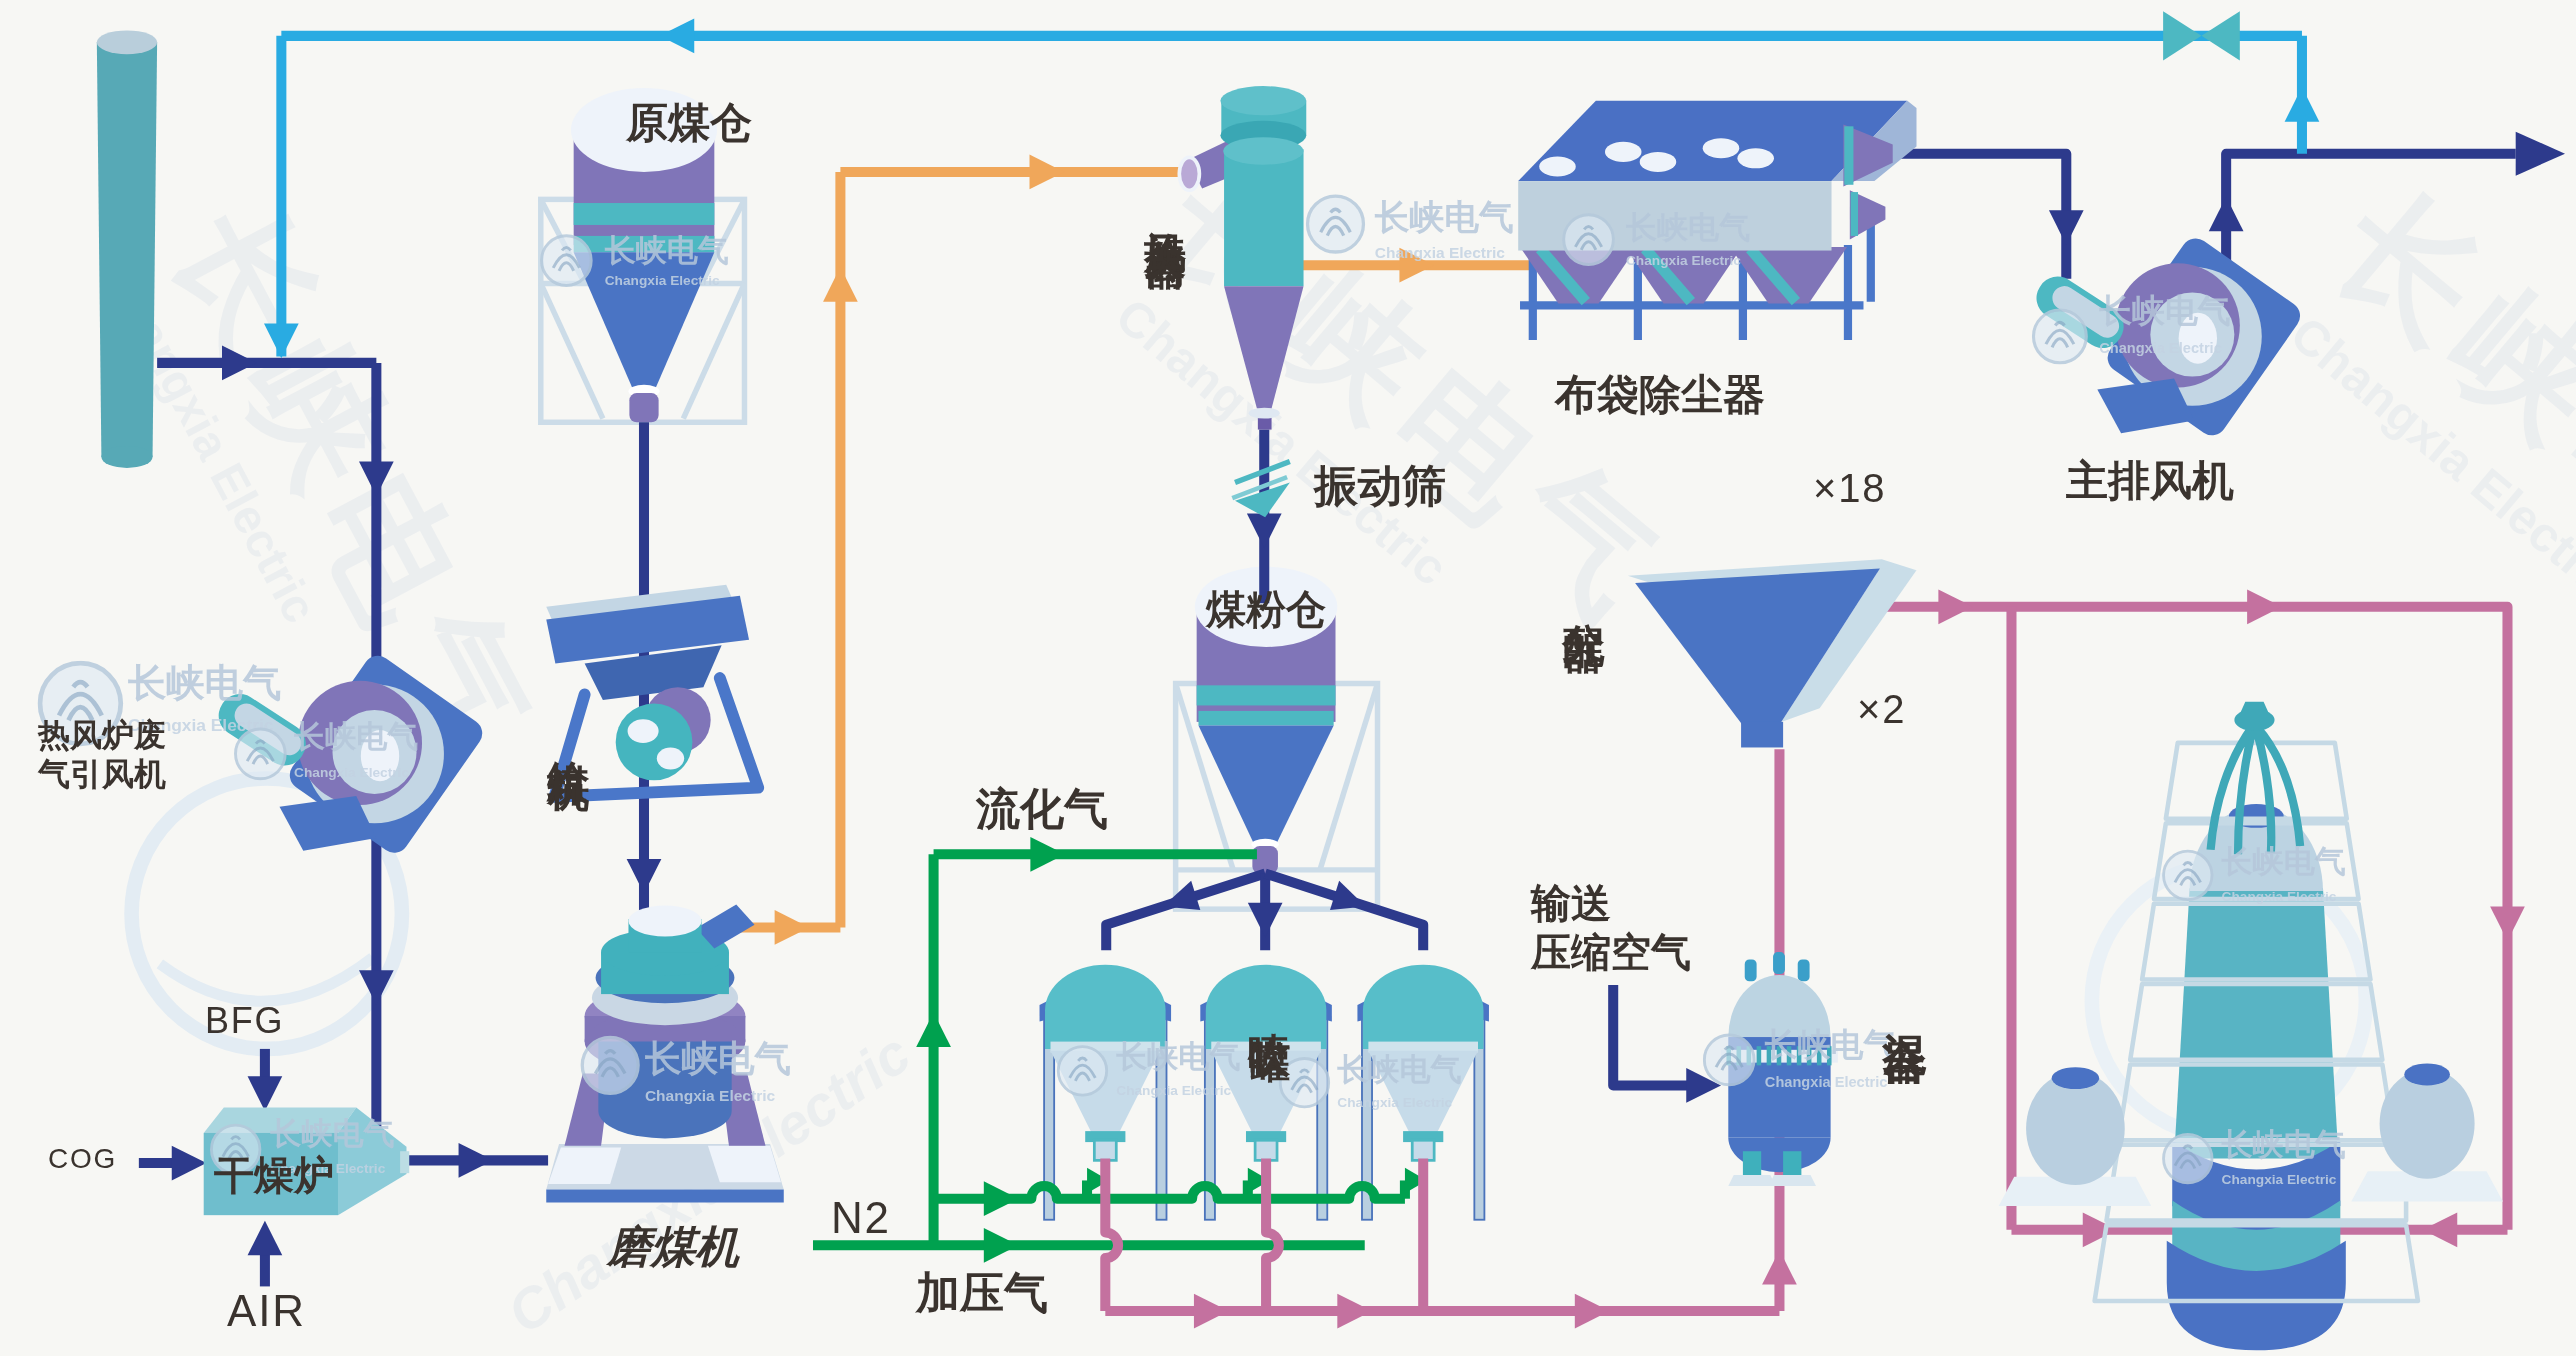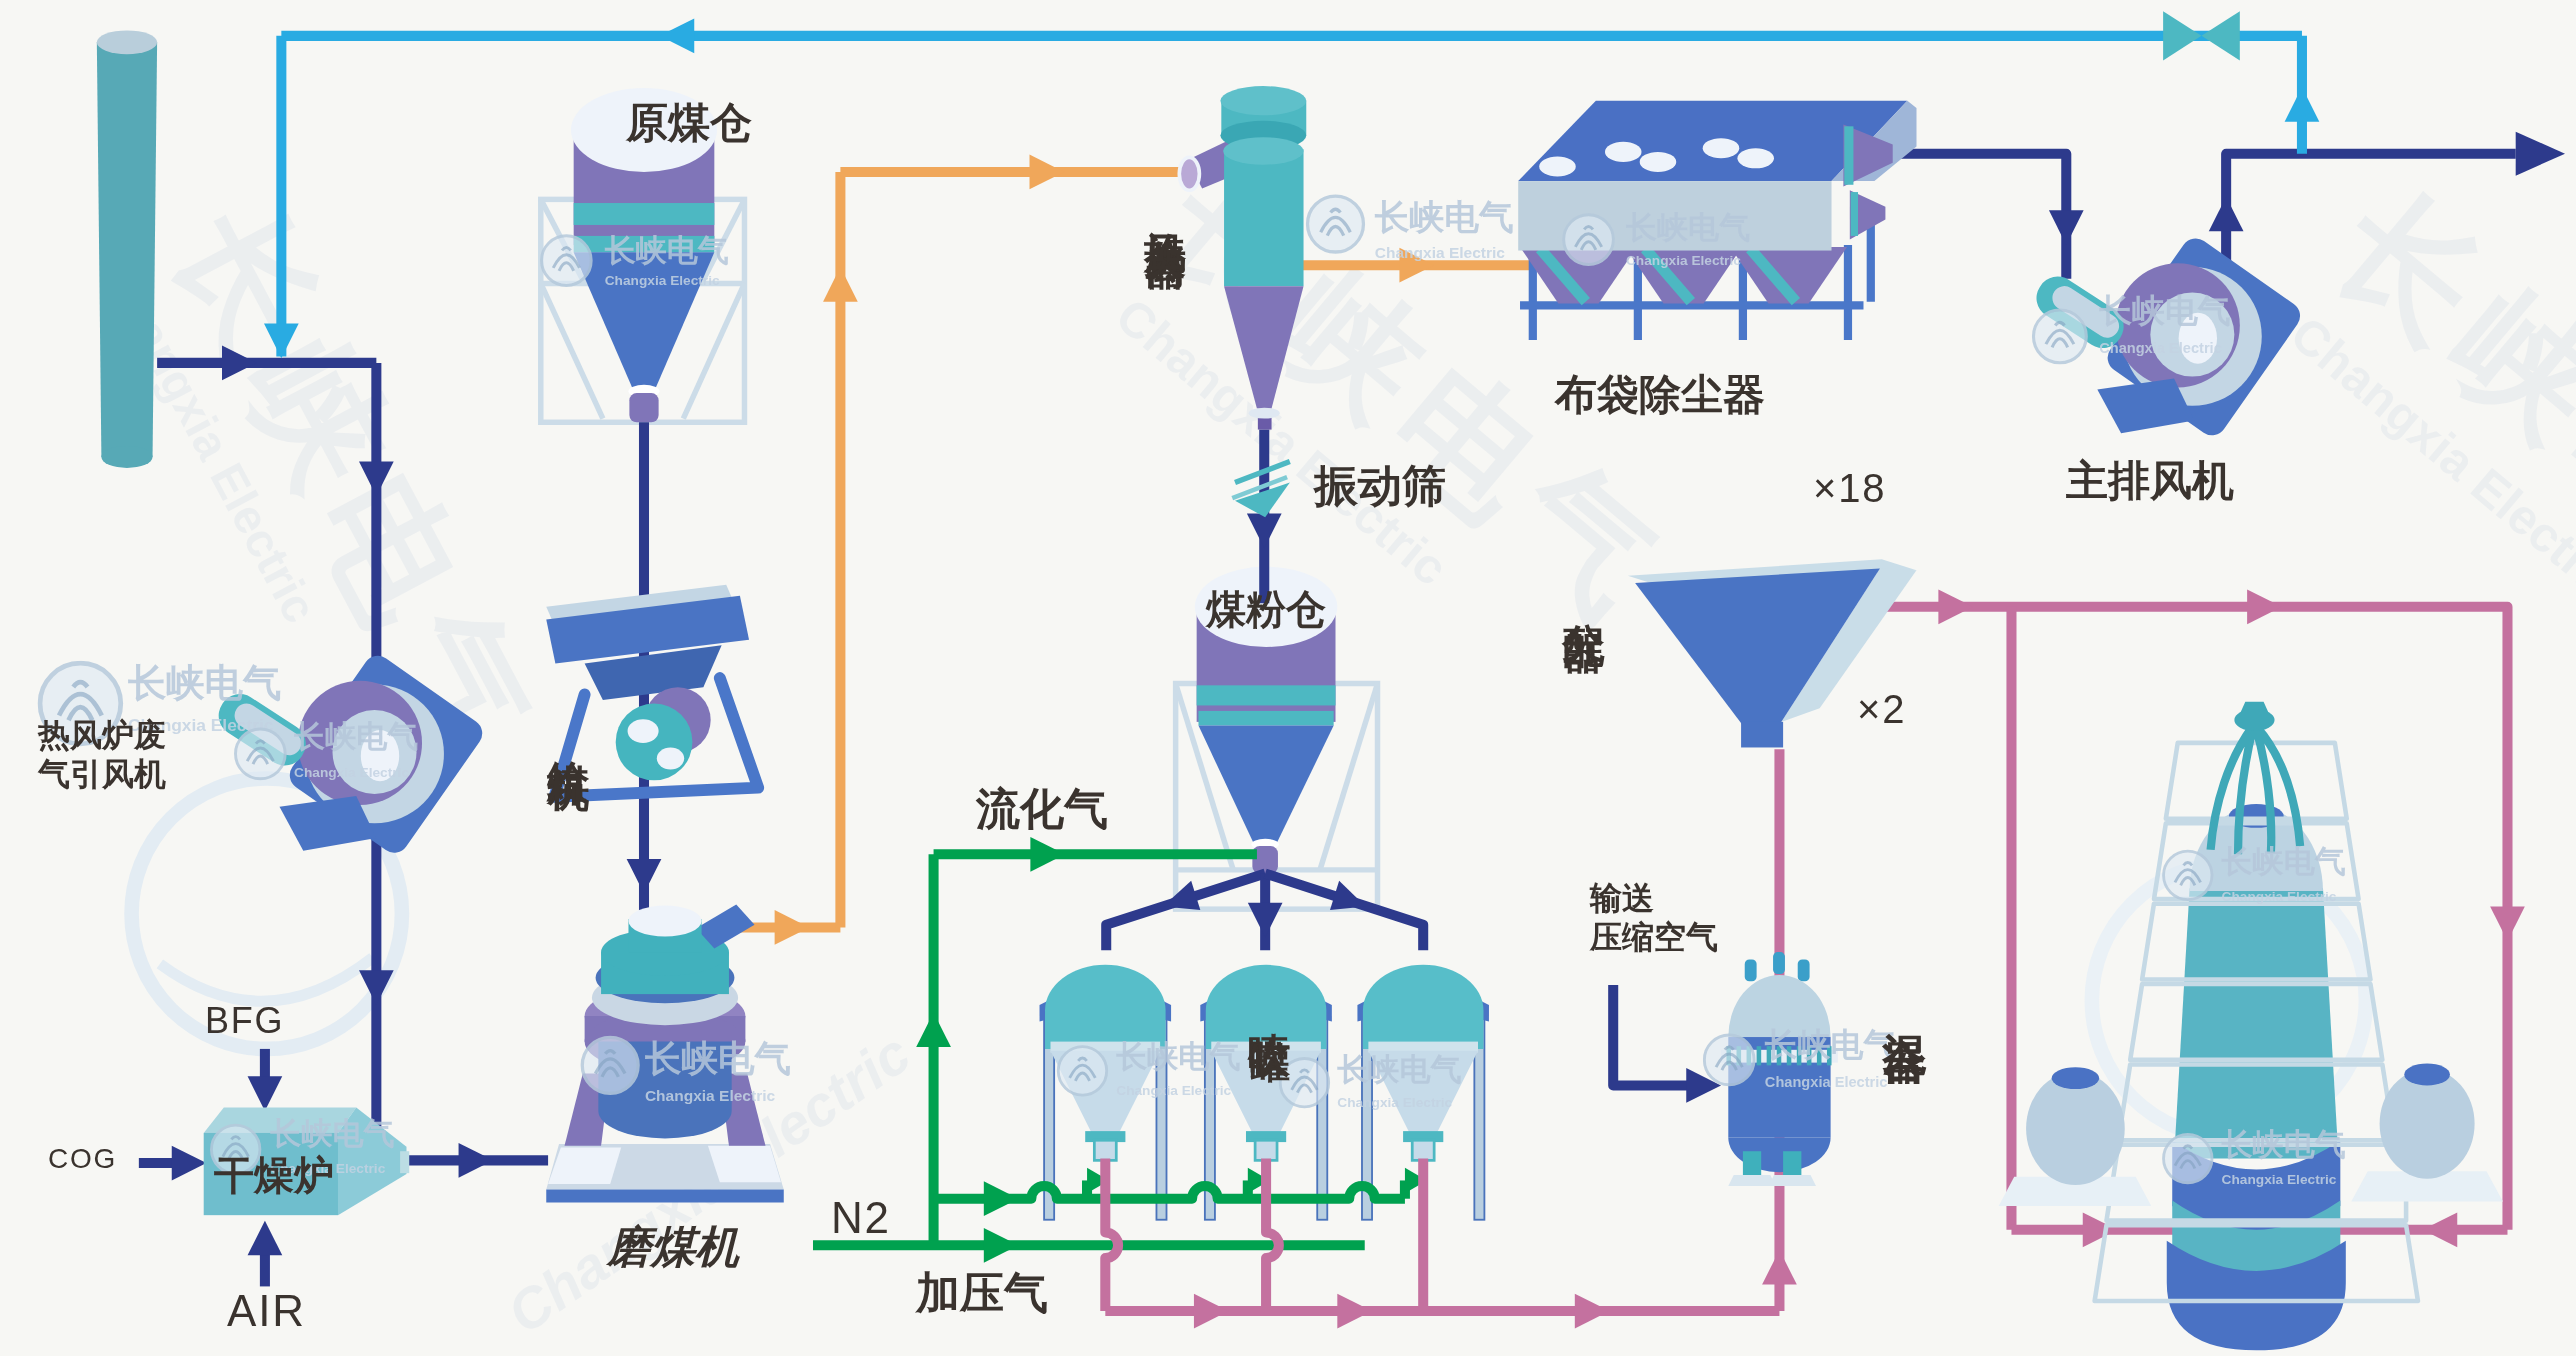--- a/index.html
+++ b/index.html
@@ -473,20 +473,20 @@
 <div class="lbl" style="left:214px;top:1151px;font-size:40px;">干燥炉</div>
 <div class="lbl lat" style="left:205px;top:999px;font-size:36px;">BFG</div>
 <div class="lbl lat" style="left:48px;top:1142px;font-size:28px;">COG</div>
 <div class="lbl lat" style="left:227px;top:1284px;font-size:44px;">AIR</div>
 <div class="lbl" style="left:1314px;top:459px;font-size:44px;">振动筛</div>
 <div class="lbl" style="left:1206px;top:585px;font-size:40px;">煤粉仓</div>
 <div class="lbl" style="left:976px;top:782px;font-size:44px;">流化气</div>
 <div class="lbl vert" style="left:1244px;top:999px;font-size:42px;">喷吹罐</div>
 <div class="lbl lat" style="left:831px;top:1191px;font-size:44px;">N2</div>
 <div class="lbl" style="left:916px;top:1266px;font-size:44px;">加压气</div>
-<div class="lbl" style="left:1590px;top:879px;font-size:32px;">输送
+<div class="lbl" style="left:1531px;top:879px;font-size:40px;">输送
 压缩空气</div>
 <div class="lbl vert" style="left:1558px;top:590px;font-size:42px;">分配器</div>
 <div class="lbl vert" style="left:1878px;top:998px;font-size:44px;">混合器</div>
 <div class="lbl lat" style="left:1813px;top:464px;font-size:40px;">×18</div>
 <div class="lbl lat" style="left:1857px;top:685px;font-size:40px;">×2</div>
 </div>
 
 
 </body></html>

